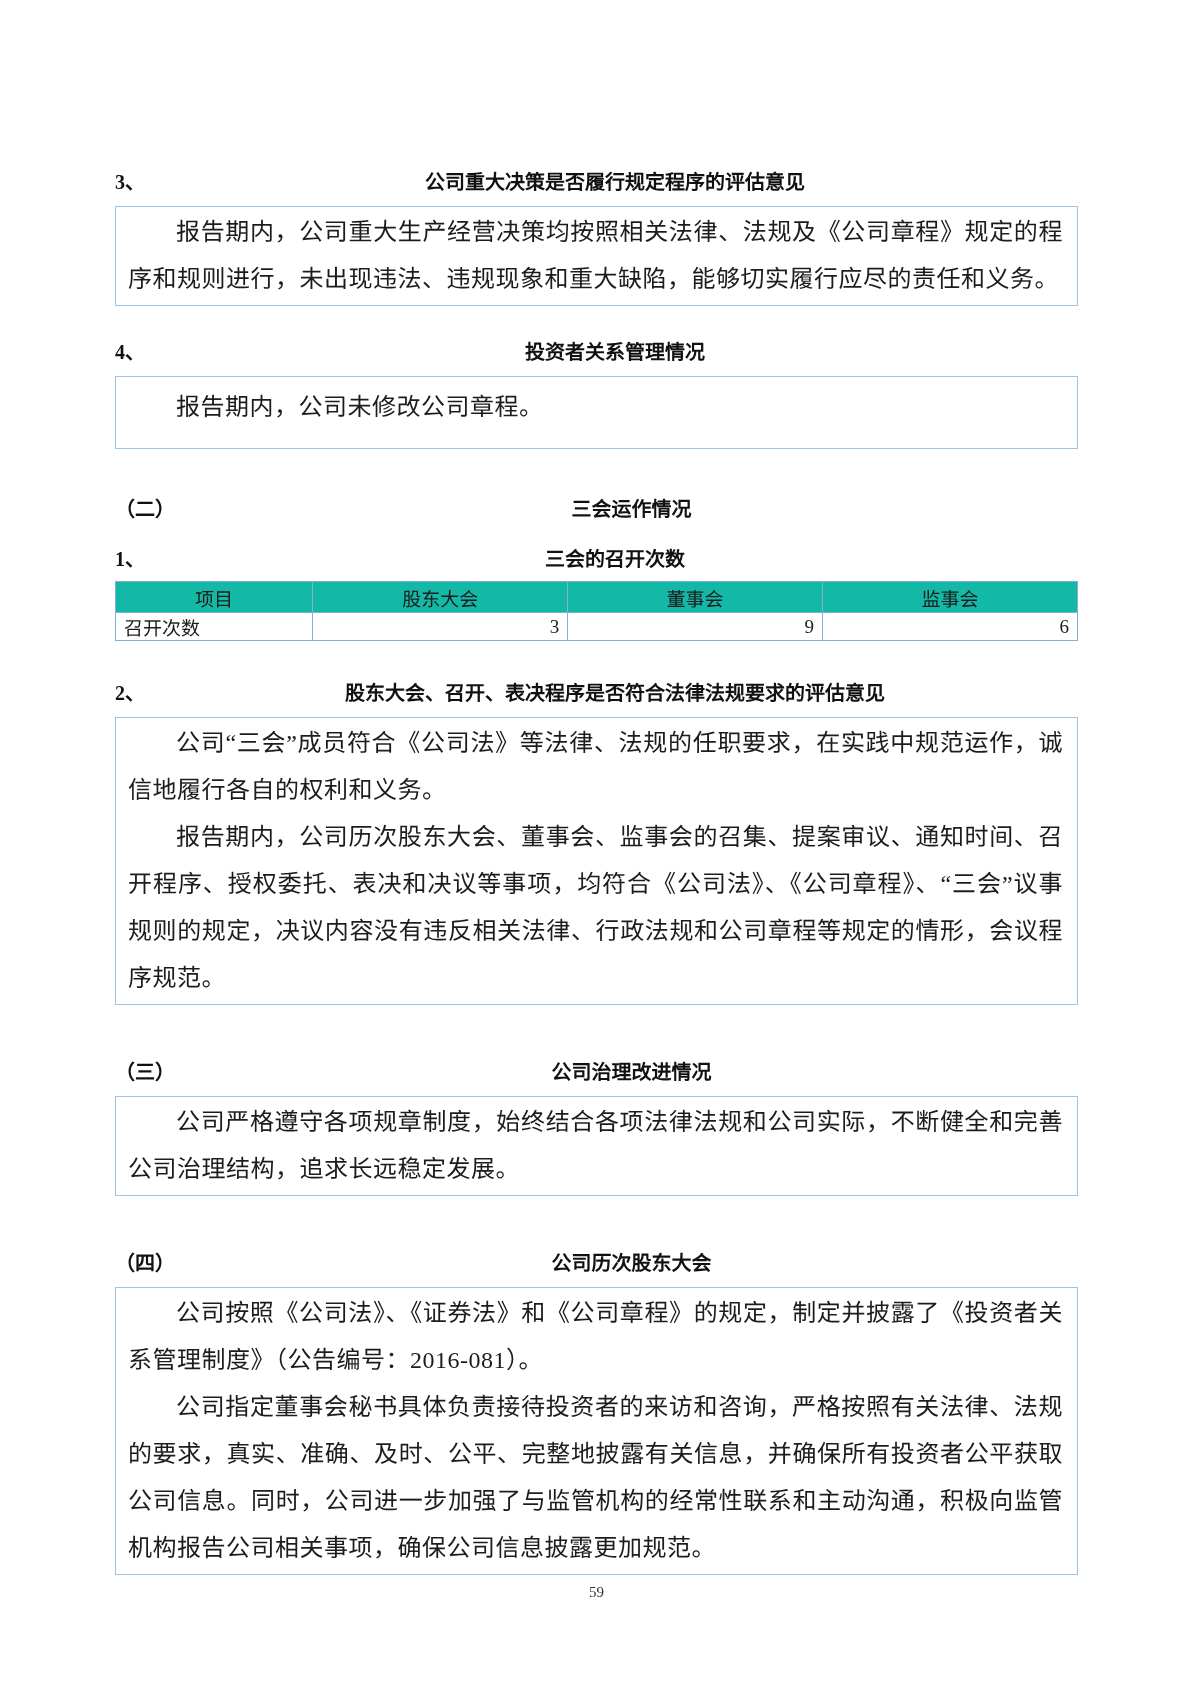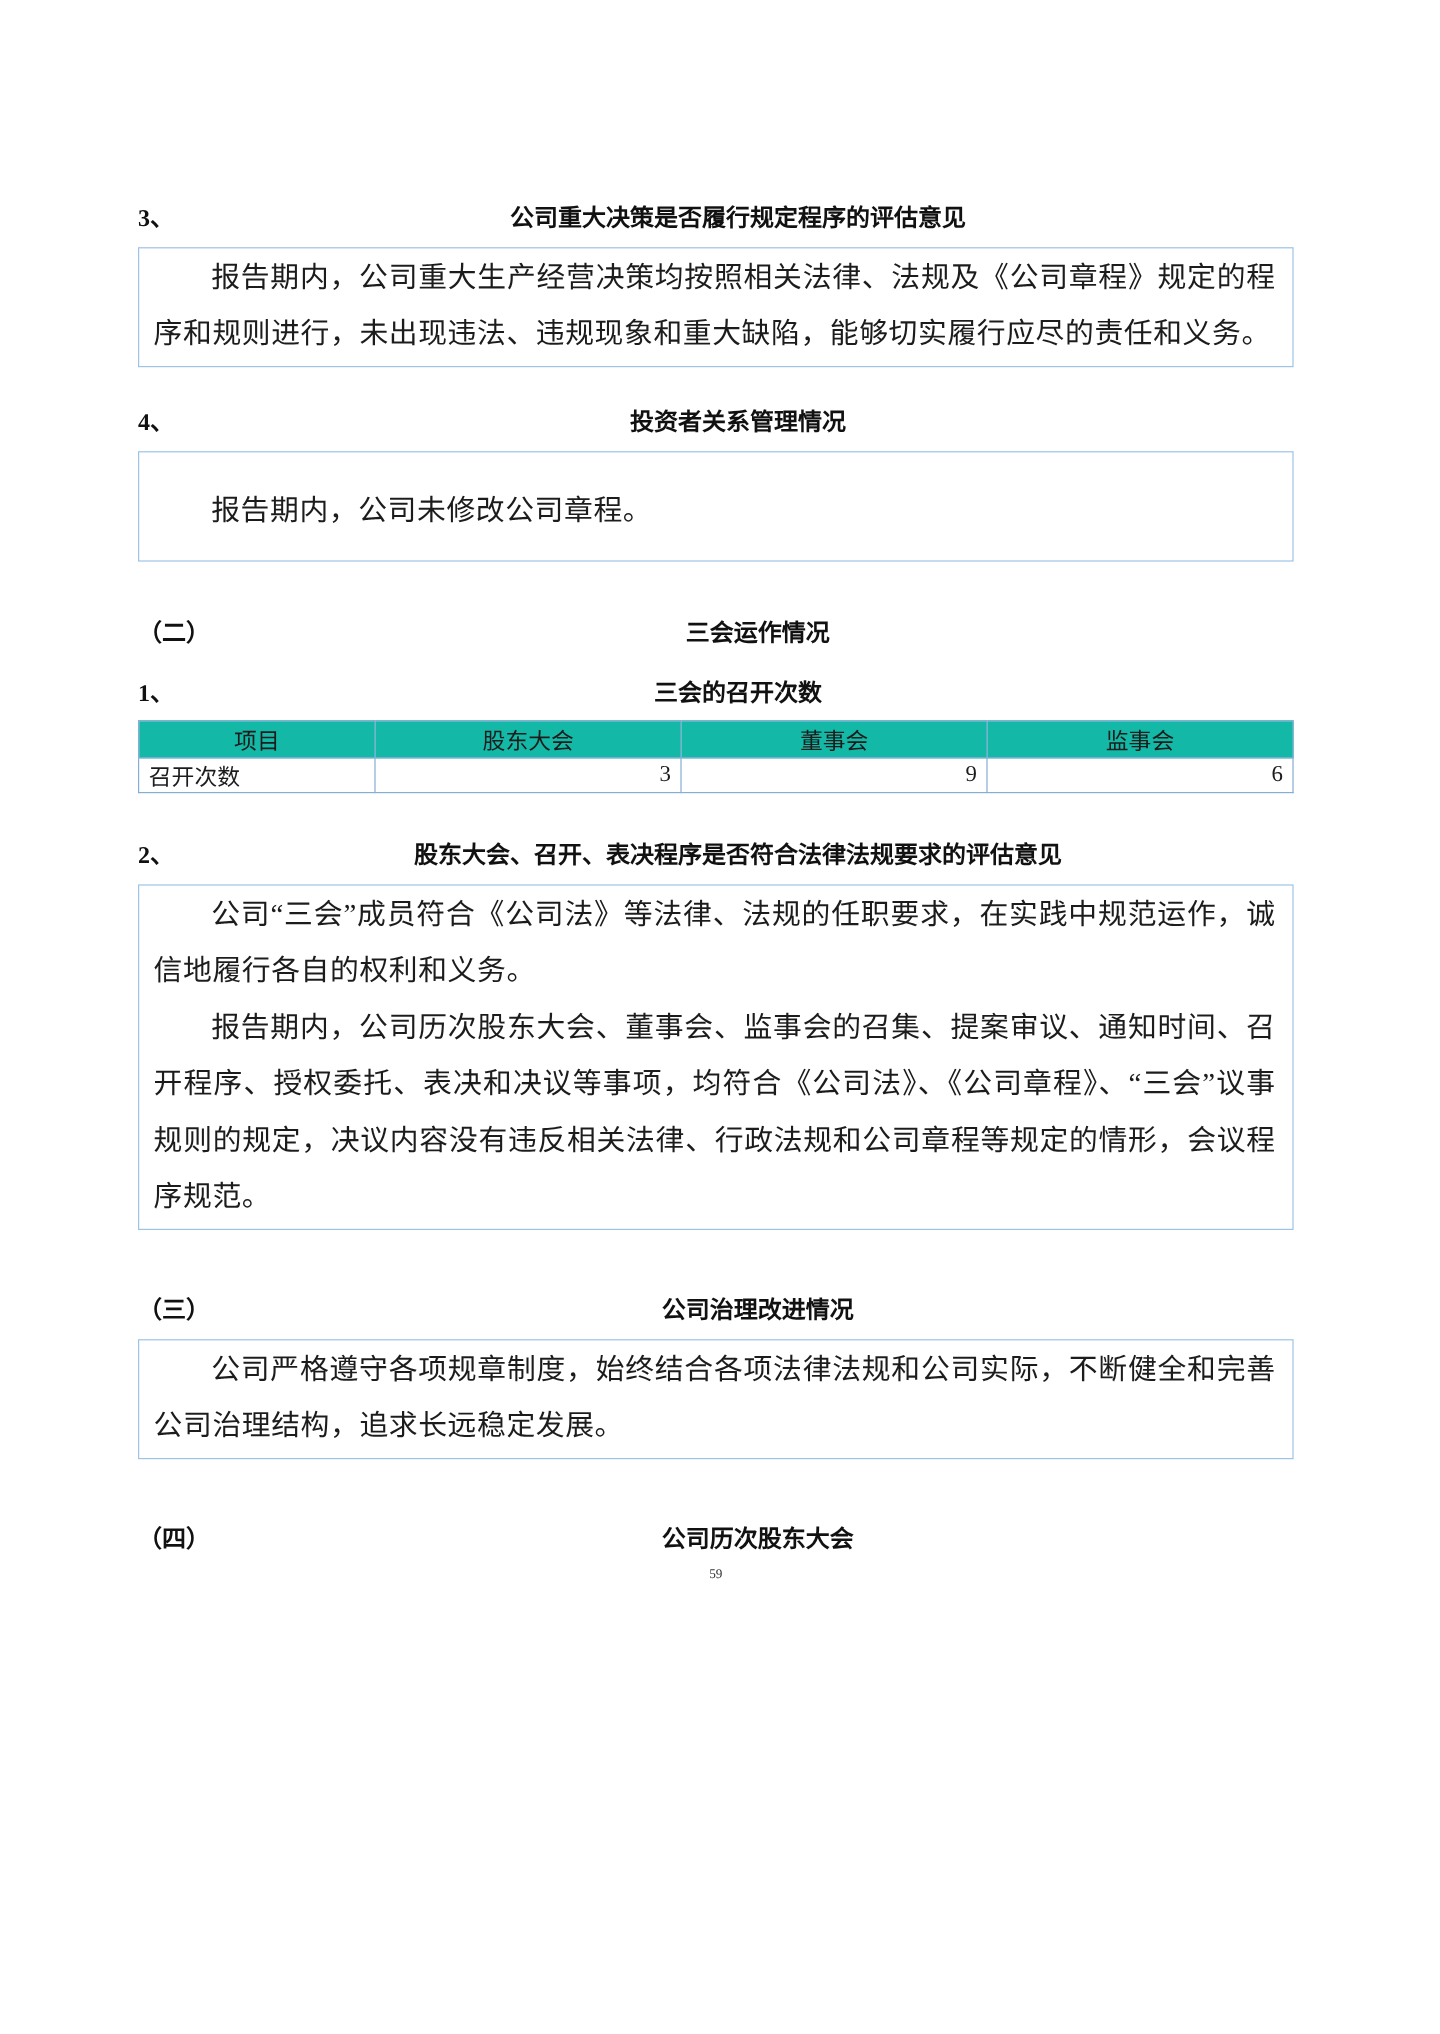--- a/index.html
+++ b/index.html
@@ -31,21 +31,21 @@
     margin-top:10px;
   }
   .box p{
     margin:0;
     font-size:24px;
     line-height:47px;
     text-align:justify;
     text-indent:2em;
     letter-spacing:0.5px;
   }
-  .box-tall{padding-top:26px;padding-bottom:17px;}
+  .box-tall{padding-top:7px;padding-bottom:17px;}
   .mt32{margin-top:32px;}
   .mt46{margin-top:46px;}
   .mt22{margin-top:22px;}
   .mt38{margin-top:38px;}
   .mt53{margin-top:53px;}
   table.meetings{
     width:100%;
     border-collapse:collapse;
     margin-top:8px;
     font-size:19px;
@@ -66,21 +66,21 @@
     text-align:right;
   }
   table.meetings td.label-cell{text-align:left;}
   table.meetings col.c1{width:20.5%;}
   table.meetings col.c2{width:26.5%;}
   table.meetings col.c3{width:26.5%;}
   table.meetings col.c4{width:26.5%;}
   .page-footer{
     margin-top:9px;
     text-align:center;
-    font-size:11px;
+    font-size:15px;
     color:#333;
   }
 </style>
 </head>
 <body>
 
 <div class="page">
 
   <div class="heading">
     <span class="h-num">3、</span>
@@ -147,16 +147,20 @@
     <span class="h-title">公司治理改进情况</span>
   </div>
   <div class="box">
     <p>公司严格遵守各项规章制度，始终结合各项法律法规和公司实际，不断健全和完善公司治理结构，追求长远稳定发展。</p>
   </div>
 
   <div class="heading mt53">
     <span class="h-num-wide">（四）</span>
     <span class="h-title">公司历次股东大会</span>
   </div>
+  <div class="box">
+    <p>公司按照《公司法》、《证券法》和《公司章程》的规定，制定并披露了《投资者关系管理制度》（公告编号：2016-081）。</p>
+    <p>公司指定董事会秘书具体负责接待投资者的来访和咨询，严格按照有关法律、法规的要求，真实、准确、及时、公平、完整地披露有关信息，并确保所有投资者公平获取公司信息。同时，公司进一步加强了与监管机构的经常性联系和主动沟通，积极向监管机构报告公司相关事项，确保公司信息披露更加规范。</p>
+  </div>
 
   <div class="page-footer">59</div>
 
 </div>
 
 </body></html>

